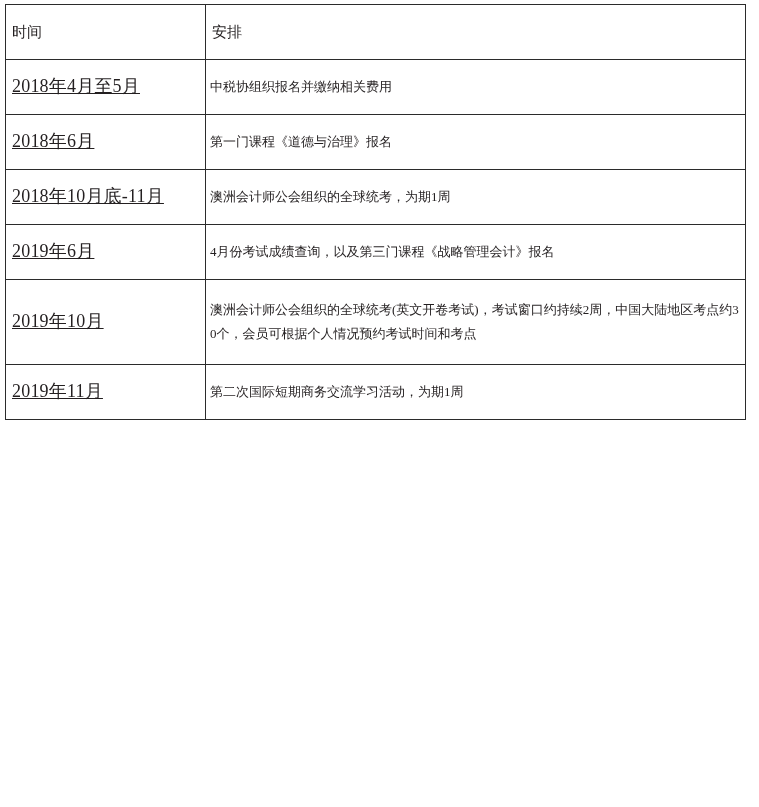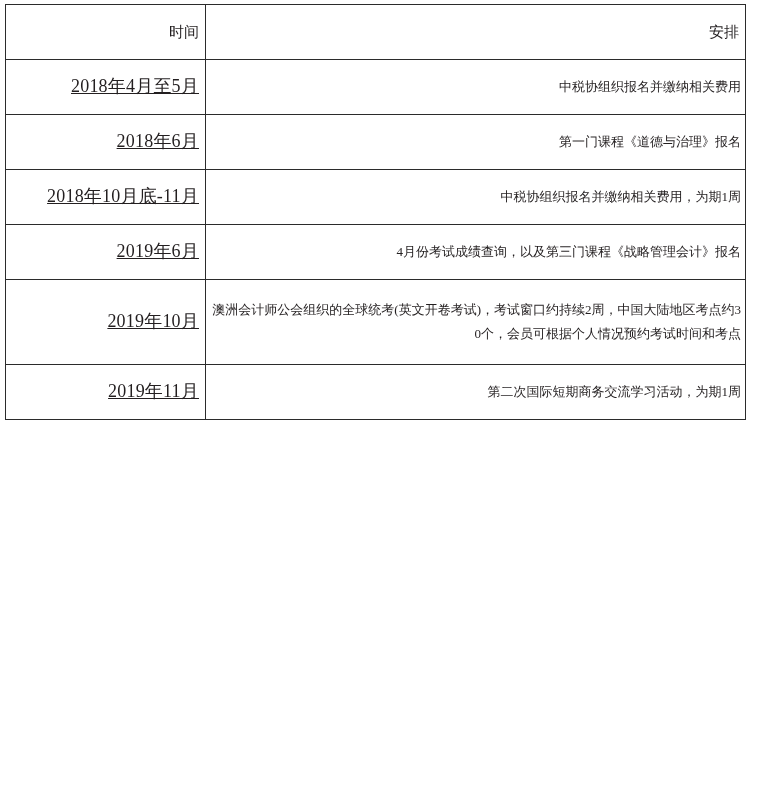--- a/index.html
+++ b/index.html
@@ -27,21 +27,21 @@
     border-collapse: collapse;
     table-layout: fixed;
     border: 1px solid #2b2b2b;
   }
   table.schedule col.col-time { width: 200px; }
   table.schedule col.col-plan { width: 540px; }
 
   table.schedule th,
   table.schedule td {
     border: 1px solid #2b2b2b;
-    text-align: right;
+    text-align: left;
     vertical-align: middle;
     padding: 6px 6px;
     font-weight: normal;
     font-size: 14.5px;
     line-height: 1.75;
     color: #231f20;
     word-break: break-all;
   }
   table.schedule th {
     height: 42px;
@@ -82,21 +82,21 @@
         <tr class="row-short">
           <td class="cell-time">2018年4月至5月</td>
           <td class="cell-plan">中税协组织报名并缴纳相关费用</td>
         </tr>
         <tr class="row-short">
           <td class="cell-time">2018年6月</td>
           <td class="cell-plan">第一门课程《道德与治理》报名</td>
         </tr>
         <tr class="row-short">
           <td class="cell-time">2018年10月底-11月</td>
-          <td class="cell-plan">中税协组织报名并缴纳相关费用，为期1周</td>
+          <td class="cell-plan">澳洲会计师公会组织的全球统考，为期1周</td>
         </tr>
         <tr class="row-short">
           <td class="cell-time">2019年6月</td>
           <td class="cell-plan">4月份考试成绩查询，以及第三门课程《战略管理会计》报名</td>
         </tr>
         <tr class="row-tall">
           <td class="cell-time">2019年10月</td>
           <td class="cell-plan">澳洲会计师公会组织的全球统考(英文开卷考试)，考试窗口约持续2周，中国大陆地区考点约30个，会员可根据个人情况预约考试时间和考点</td>
         </tr>
         <tr class="row-short">

